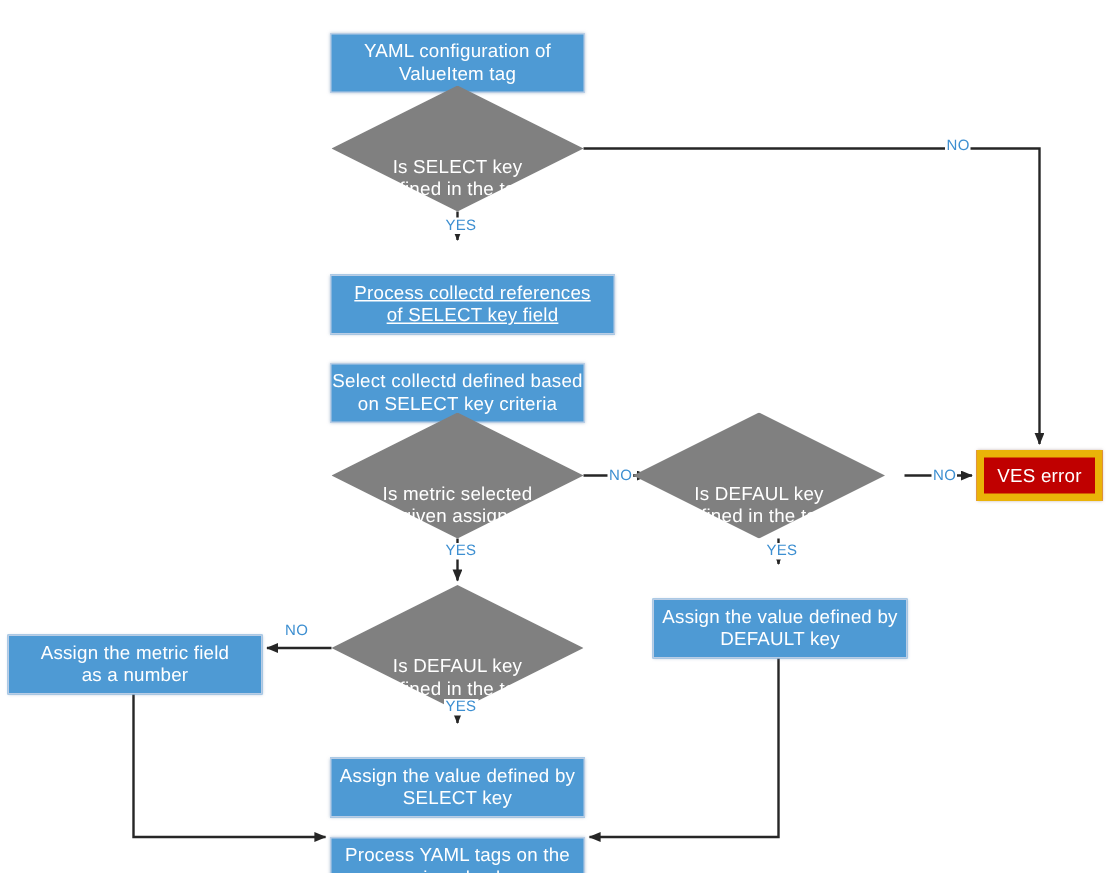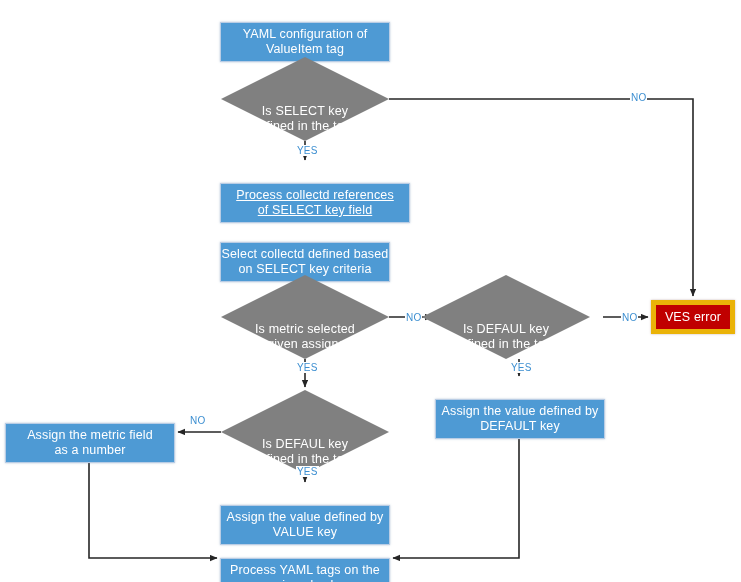--- a/index.html
+++ b/index.html
@@ -185,21 +185,21 @@
       </div>
       <div class="node process" style="left: 5px; top: 403px; width: 170px; height: 40px;">
         <div class="label">
           <div>Assign the metric field</div>
           <div>as a number</div>
         </div>
       </div>
       <div class="node process" style="left: 220px; top: 485px; width: 170px; height: 40px;">
         <div class="label">
           <div>Assign the value defined by</div>
-          <div>VALUE key</div>
+          <div>SELECT key</div>
         </div>
       </div>
       <div class="node process" style="left: 220px; top: 538px; width: 170px; height: 40px;">
         <div class="label">
           <div>Process YAML tags on the</div>
           <div>assigned value</div>
         </div>
       </div>
     </div>
 

